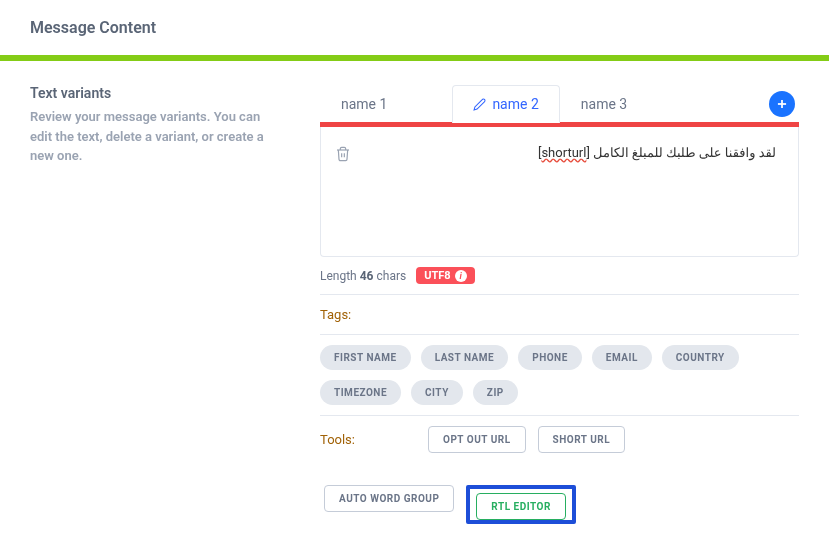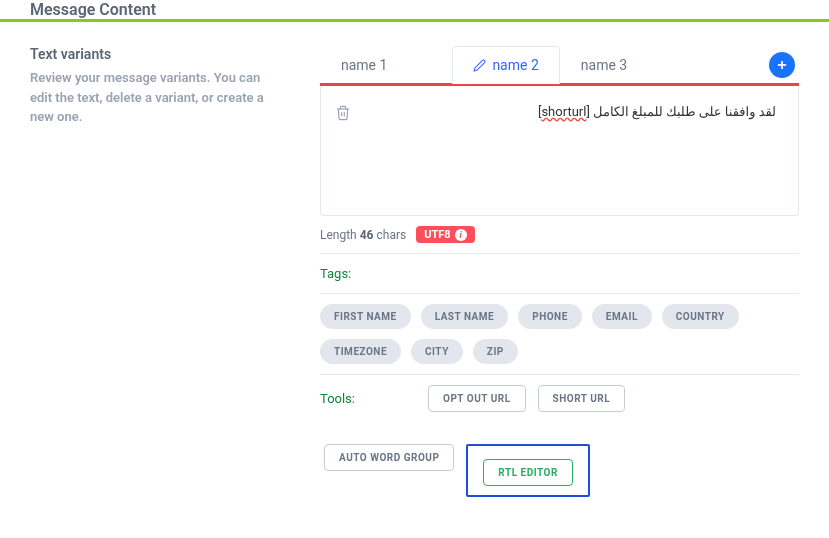--- a/index.html
+++ b/index.html
@@ -1,44 +1,44 @@
 <!DOCTYPE html>
 <html><head>
 <meta charset="utf-8">
 <style>
 * { box-sizing: border-box; margin: 0; padding: 0; }
 body { font-family: -apple-system, BlinkMacSystemFont, "Segoe UI", Roboto, sans-serif; background: #fff; color: #5a6576; width: 829px; }
-.header { padding: 0 30px; border-bottom: 3px solid #84cc16; }
+.header { padding: 18px 30px; border-bottom: 6px solid #84cc16; }
 .header h1 { font-size: 16px; font-weight: 600; color: #5a6576; }
 .body { display: flex; padding: 24px 30px; gap: 40px; }
 .left { width: 250px; flex-shrink: 0; }
 .left h2 { font-size: 14px; font-weight: 600; color: #5a6576; margin-bottom: 6px; }
 .left p { font-size: 13px; color: #9aa3b2; font-weight: 600; line-height: 1.5; }
 .right { flex: 1; }
-.tabs { display: flex; align-items: center; border-bottom: 3px solid #ef4444; }
+.tabs { display: flex; align-items: center; border-bottom: 5px solid #ef4444; }
 .tab { padding: 10px 20px; font-size: 14px; color: #6b7588; cursor: pointer; display: flex; align-items: center; gap: 6px; border: 1px solid transparent; border-bottom: none; }
 .tab.active { color: #3366ff; border: 1px solid #e4e8ef; border-bottom: 1px solid #fff; margin-bottom: -1px; border-radius: 4px 4px 0 0; background: #fff; margin-left: 44px; }
 .tab-spacer { flex: 1; }
 .add-btn { width: 26px; height: 26px; border-radius: 50%; background: #1a73ff; color: #fff; display: flex; align-items: center; justify-content: center; font-size: 18px; cursor: pointer; margin-right: 4px; }
 .editor-box { border: 1px solid #e4e8ef; border-top: none; border-radius: 0 0 4px 4px; padding: 14px; min-height: 130px; position: relative; display: flex; }
 .trash { width: 18px; height: 18px; cursor: pointer; flex-shrink: 0; margin-top: 4px; }
 .editor-text { flex: 1; text-align: right; direction: rtl; font-size: 13px; color: #333; padding-right: 8px; padding-top: 4px; }
 .underline-red { text-decoration: underline wavy #e74c3c; text-decoration-skip-ink: none; }
 .meta-row { display: flex; align-items: center; gap: 10px; padding: 10px 0; font-size: 12px; color: #6b7588; }
 .meta-row .bold { font-weight: 700; color: #5a6576; }
 .utf8 { background: #fb5059; color: #fff; padding: 2px 8px; border-radius: 4px; font-size: 11px; font-weight: 700; display: inline-flex; align-items: center; gap: 4px; }
 .utf8 .info { width: 12px; height: 12px; border-radius: 50%; background: #fff; color: #fb5059; display: inline-flex; align-items: center; justify-content: center; font-size: 9px; font-weight: 700; font-style: italic; }
 .section { padding: 10px 0; border-top: 1px solid #e4e8ef; display: flex; gap: 16px; align-items: flex-start; }
 .section:first-of-type { border-top: none; }
-.section-label { font-size: 13px; color: #15803d; width: 92px; flex-shrink: 0; padding-top: 6px; }
+.section-label { font-size: 13px; color: #a16207; width: 92px; flex-shrink: 0; padding-top: 6px; }
 .pills { display: flex; flex-wrap: wrap; gap: 10px; }
 .pill { background: #e3e7ed; color: #6b7588; font-size: 10px; font-weight: 700; letter-spacing: 0.5px; padding: 7px 14px; border-radius: 14px; cursor: pointer; }
 .tool-btn { background: #fff; color: #6b7588; border: 1px solid #c5ccd8; font-size: 10px; font-weight: 700; letter-spacing: 0.5px; padding: 7px 14px; border-radius: 4px; cursor: pointer; white-space: nowrap; }
 .tool-btn.green { color: #27ae60; border-color: #27ae60; }
-.highlight { border: 2px solid #1d4ed8; padding: 15px; display: inline-block; border-radius: 2px; }
+.highlight { border: 4px solid #1d4ed8; padding: 6px; display: inline-block; border-radius: 2px; }
 .tools-wrap { display: flex; flex-wrap: wrap; gap: 12px; align-items: flex-start; }
 svg.pencil { width: 13px; height: 13px; }
 svg.trash-svg { width: 16px; height: 18px; }
 .tags-sec { border-top: 1px solid #e4e8ef; padding: 12px 0; }
 .tags-sec .section-label { padding-top: 0; }
 </style>
 </head>
 <body>
 
 <div class="header">

